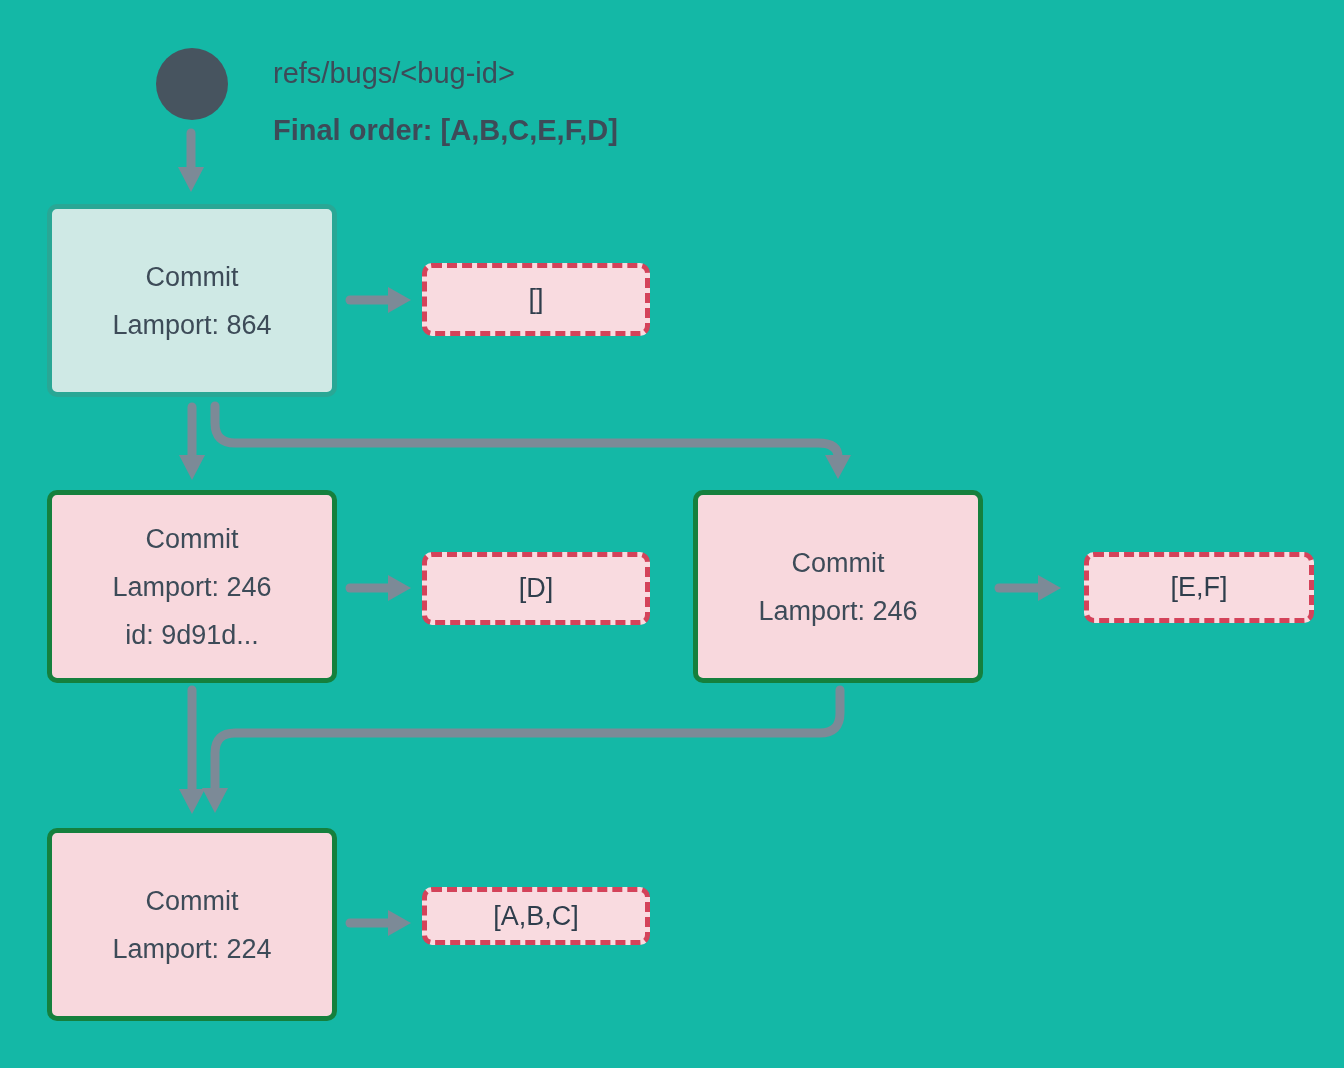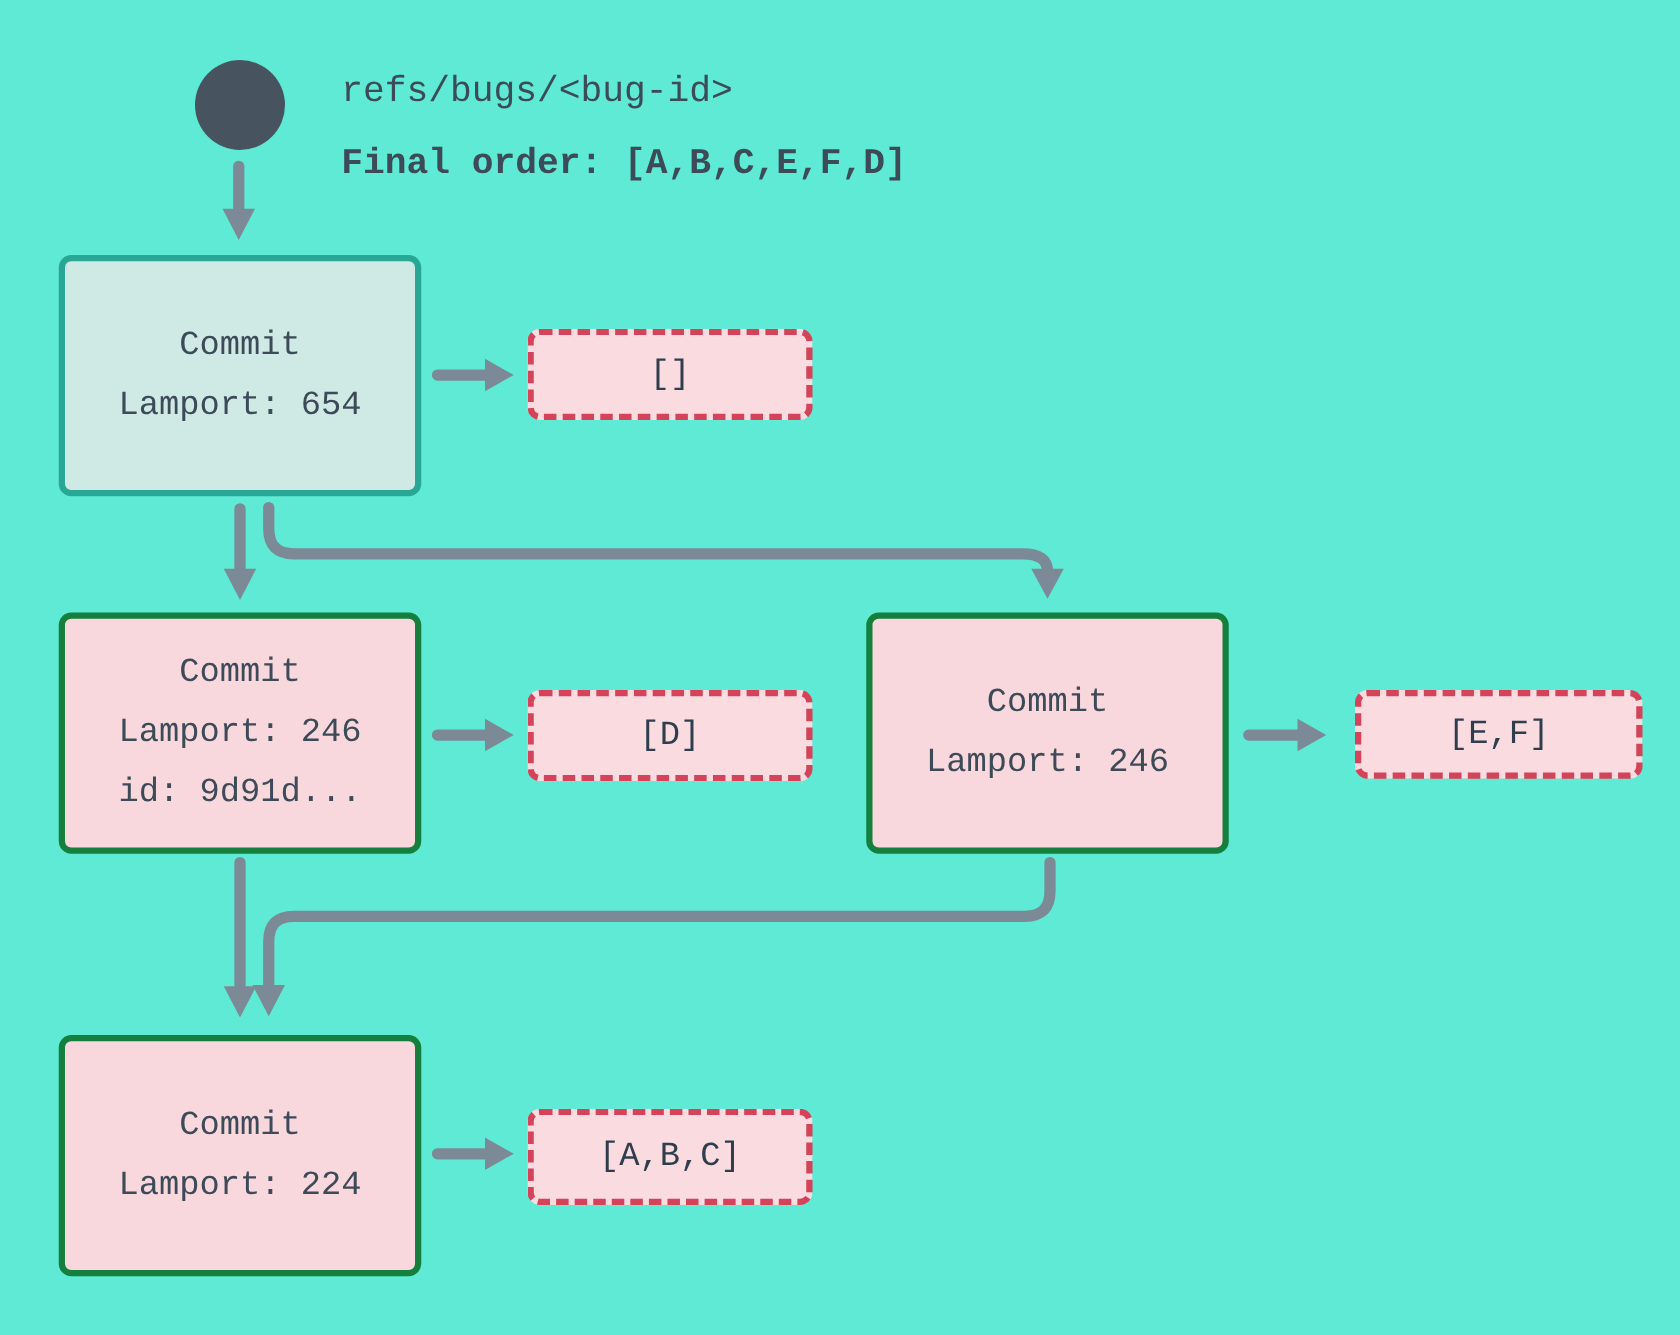--- a/index.html
+++ b/index.html
@@ -1,21 +1,21 @@
 <!DOCTYPE html>
 <html><head>
 <meta charset="utf-8">
 <style>
   html, body { margin: 0; padding: 0; background: #edf1f5; }
   .canvas {
     position: relative;
     width: 1344px;
     height: 1068px;
-    background: #5eead4;
-    font-family: Liberation Mono, monospace;
+    background: #14b8a6;
+    font-family: Liberation Sans, sans-serif;
     color: #3d4b58;
     overflow: hidden;
   }
   .arrows-layer {
     position: absolute;
     left: 0; top: 0;
     width: 1344px; height: 1068px;
     pointer-events: none;
   }
   .ref-dot {
@@ -74,21 +74,21 @@
     background: #f9dbe0;
     display: flex;
     justify-content: center;
     align-items: center;
     font-size: 27px;
     color: #2f3e4c;
   }
   .ops-root   { left: 422px;  top: 263px; }
   .ops-left   { left: 422px;  top: 552px; }
   .ops-right  { left: 1068px; top: 552px; width: 230px; height: 71px; margin-left: 16px; }
-  .ops-bottom { left: 422px;  top: 887px; height: 77px; text-align: right; }
+  .ops-bottom { left: 422px;  top: 887px; height: 58px; text-align: right; }
 </style>
 </head>
 <body>
 
 <div class="canvas">
 
   <svg class="arrows-layer" viewBox="0 0 1344 1068" fill="none" xmlns="http://www.w3.org/2000/svg">
     <g stroke-width="9" stroke-linecap="round" stroke-linejoin="round" stroke="#7c8a97">
 
       <path d="M191,133 L191,169"></path>
@@ -121,21 +121,21 @@
       <path d="M388,910 L388,936 L411,923 Z"></path>
     </g>
   </svg>
 
   <div class="ref-dot"></div>
   <div class="ref-label">refs/bugs/&lt;bug-id&gt;</div>
   <div class="final-order">Final order: [A,B,C,E,F,D]</div>
 
   <div class="commit-box teal commit-root">
     <div>Commit</div>
-    <div>Lamport: 654</div>
+    <div>Lamport: 864</div>
   </div>
   <div class="ops-box ops-root">
     <span>[]</span>
   </div>
 
   <div class="commit-box commit-left">
     <div>Commit</div>
     <div>Lamport: 246</div>
     <div>id: 9d91d...</div>
   </div>

